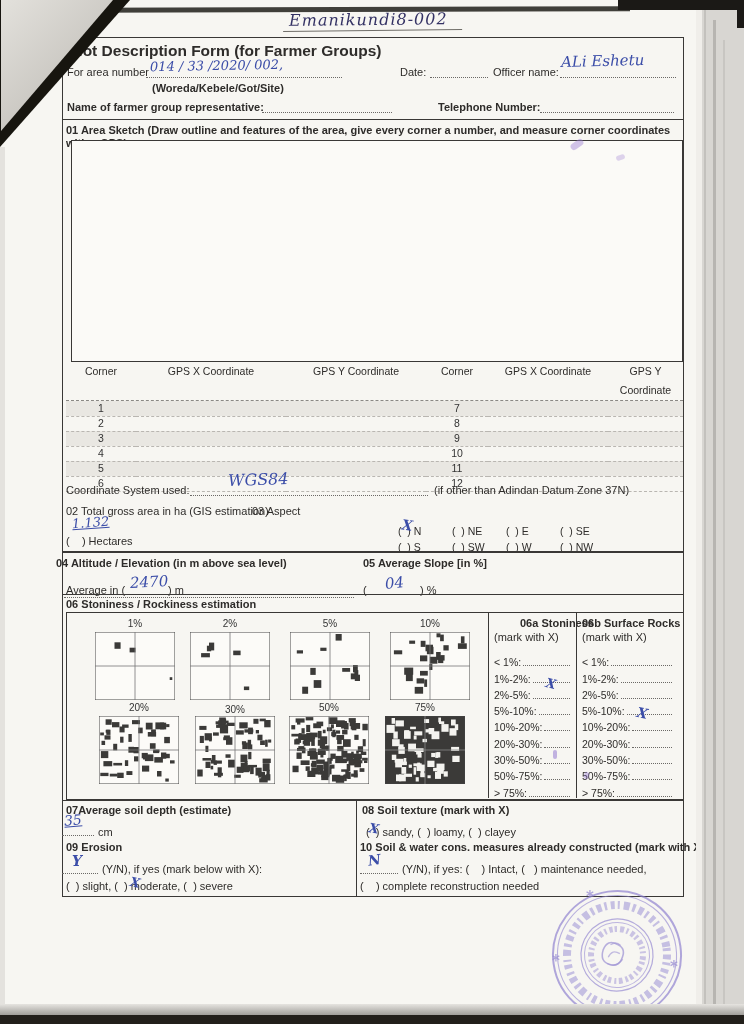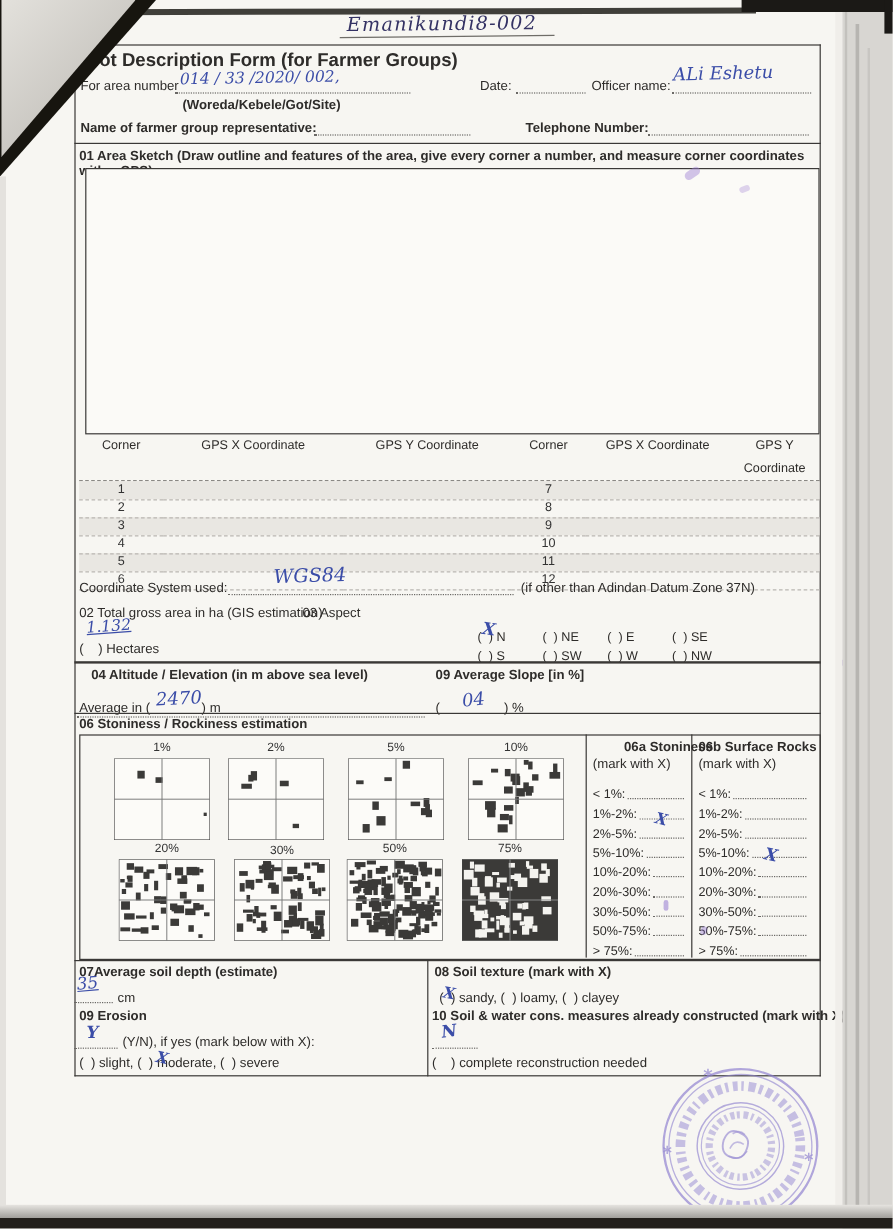--- a/index.html
+++ b/index.html
@@ -127,22 +127,22 @@
   <div class="abs printed" style="left:66px;top:505px;">02 Total gross area in ha (GIS estimation)</div>
   <div class="abs printed" style="left:252px;top:505px;">03 Aspect</div>
   <div class="abs hw" style="left:72px;top:515px;font-size:13px;text-decoration:underline;transform:rotate(-4deg);">1.132</div>
   <div class="abs printed" style="left:66px;top:535px;">(&nbsp;&nbsp;&nbsp;&nbsp;) Hectares</div>
 
   <div class="abs" style="left:398px;top:521px;" id="aspect-row-1"><span class="aspopt">(&nbsp;&nbsp;) N</span><span class="aspopt">(&nbsp;&nbsp;) NE</span><span class="aspopt">(&nbsp;&nbsp;) E</span><span class="aspopt">(&nbsp;&nbsp;) SE</span></div>
   <div class="abs" style="left:398px;top:537px;" id="aspect-row-2"><span class="aspopt">(&nbsp;&nbsp;) S</span><span class="aspopt">(&nbsp;&nbsp;) SW</span><span class="aspopt">(&nbsp;&nbsp;) W</span><span class="aspopt">(&nbsp;&nbsp;) NW</span></div>
   <div class="abs hw" style="left:402px;top:517px;font-size:14px;font-weight:bold;transform:rotate(8deg);">X</div>
 
   <div class="abs line" style="left:62px;top:551px;width:622px;height:1.6px;"></div>
-  <div class="abs printed b" style="left:76px;top:557px;">04 Altitude / Elevation (in m above sea level)</div>
-  <div class="abs printed b" style="left:363px;top:557px;">09 Average Slope [in %]</div>
+  <div class="abs printed b" style="left:56px;top:557px;">04 Altitude / Elevation (in m above sea level)</div>
+  <div class="abs printed b" style="left:363px;top:557px;">05 Average Slope [in %]</div>
 
   <div class="abs printed" style="left:66px;top:584px;">Average in (</div>
   <div class="abs hw" style="left:130px;top:573px;font-size:15px;transform:rotate(-3deg);">2470</div>
   <div class="abs printed" style="left:168px;top:584px;">) m</div>
   <span class="abs dots" style="left:64px;top:586px;width:290px;"></span>
 
   <div class="abs printed" style="left:363px;top:584px;">(</div>
   <div class="abs hw" style="left:385px;top:574px;font-size:15px;transform:rotate(-6deg);">04</div>
   <div class="abs printed" style="left:420px;top:584px;">) %</div>
 
@@ -631,20 +631,21 @@
   <div class="abs printed b" style="left:360px;top:841px;">10 Soil &amp; water cons. measures already constructed (mark with X)</div>
 
   <div class="abs hw" style="left:72px;top:853px;font-size:14px;font-weight:bold;">Y</div>
   <span class="abs dots" style="left:62px;top:862px;width:36px;"></span>
   <div class="abs printed" style="left:102px;top:863px;">(Y/N), if yes (mark below with X):</div>
   <div class="abs printed" style="left:66px;top:880px;">(&nbsp;&nbsp;) slight, (&nbsp;&nbsp;) moderate, (&nbsp;&nbsp;) severe</div>
   <div class="abs hw" style="left:130px;top:875px;font-size:13px;font-weight:bold;transform:rotate(12deg);">X</div>
 
   <div class="abs hw" style="left:368px;top:852px;font-size:14px;font-weight:bold;transform:rotate(-8deg);">N</div>
   <span class="abs dots" style="left:360px;top:862px;width:38px;"></span>
+  <div class="abs printed" style="left:402px;top:863px;">(Y/N), if yes: (&nbsp;&nbsp;&nbsp;&nbsp;) Intact, (&nbsp;&nbsp;&nbsp;) maintenance needed,</div>
   <div class="abs printed" style="left:360px;top:880px;">(&nbsp;&nbsp;&nbsp;&nbsp;) complete reconstruction needed</div>
 
   <div class="abs line" style="left:62px;top:896px;width:622px;height:1.4px;"></div>
 
   <div class="abs stamp-wrap" style="left:548px;top:886px;">
     <svg width="138" height="138" viewBox="0 0 138 138">
       <g fill="none" stroke="#8d80cf" transform="rotate(-8 69 69)">
         <circle cx="69" cy="69" r="64" stroke-width="2" opacity=".8"></circle>
         <circle cx="69" cy="69" r="59.5" stroke-width="1.1" opacity=".7"></circle>
         <circle cx="69" cy="69" r="50" stroke-width="8" opacity=".55" stroke-dasharray="3 3.5 5 3 2.5 4 4 3 2 4 6 3"></circle>

